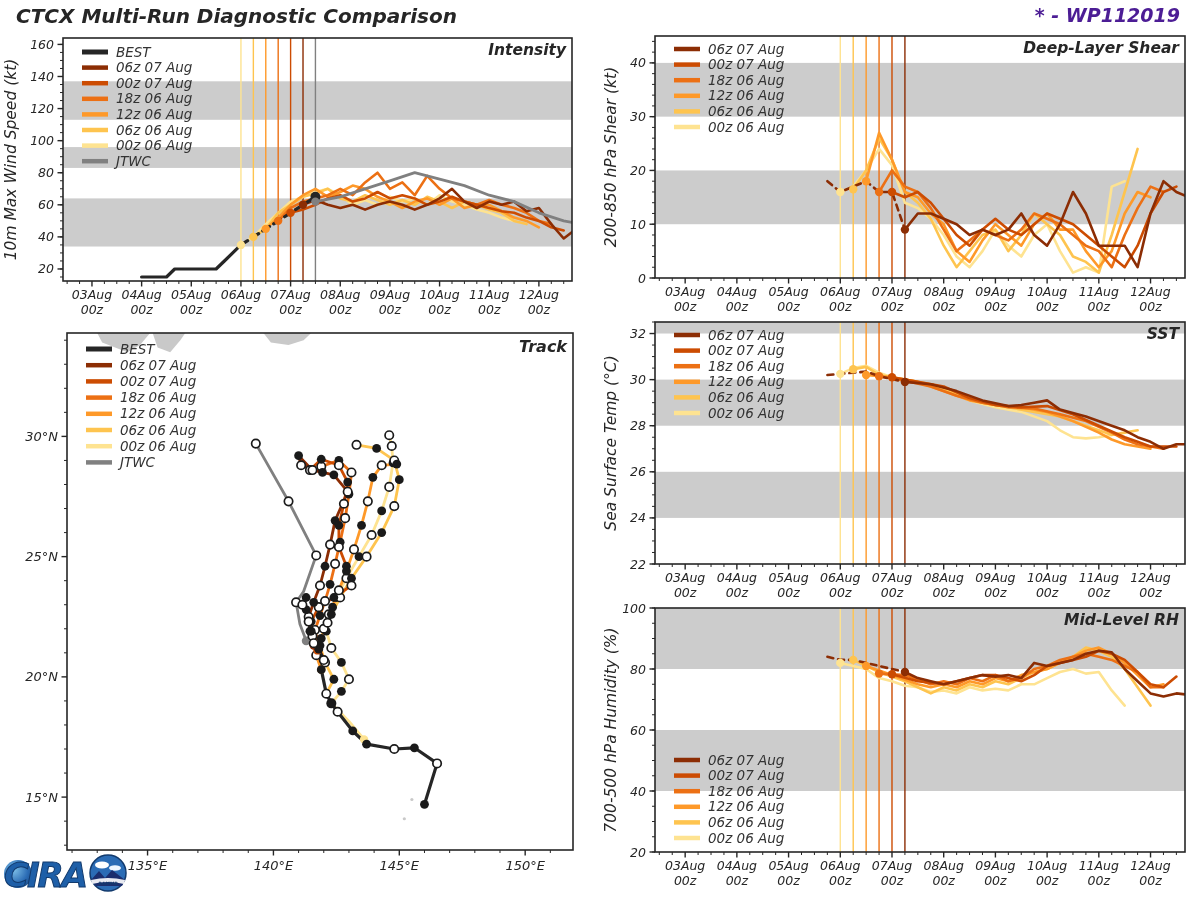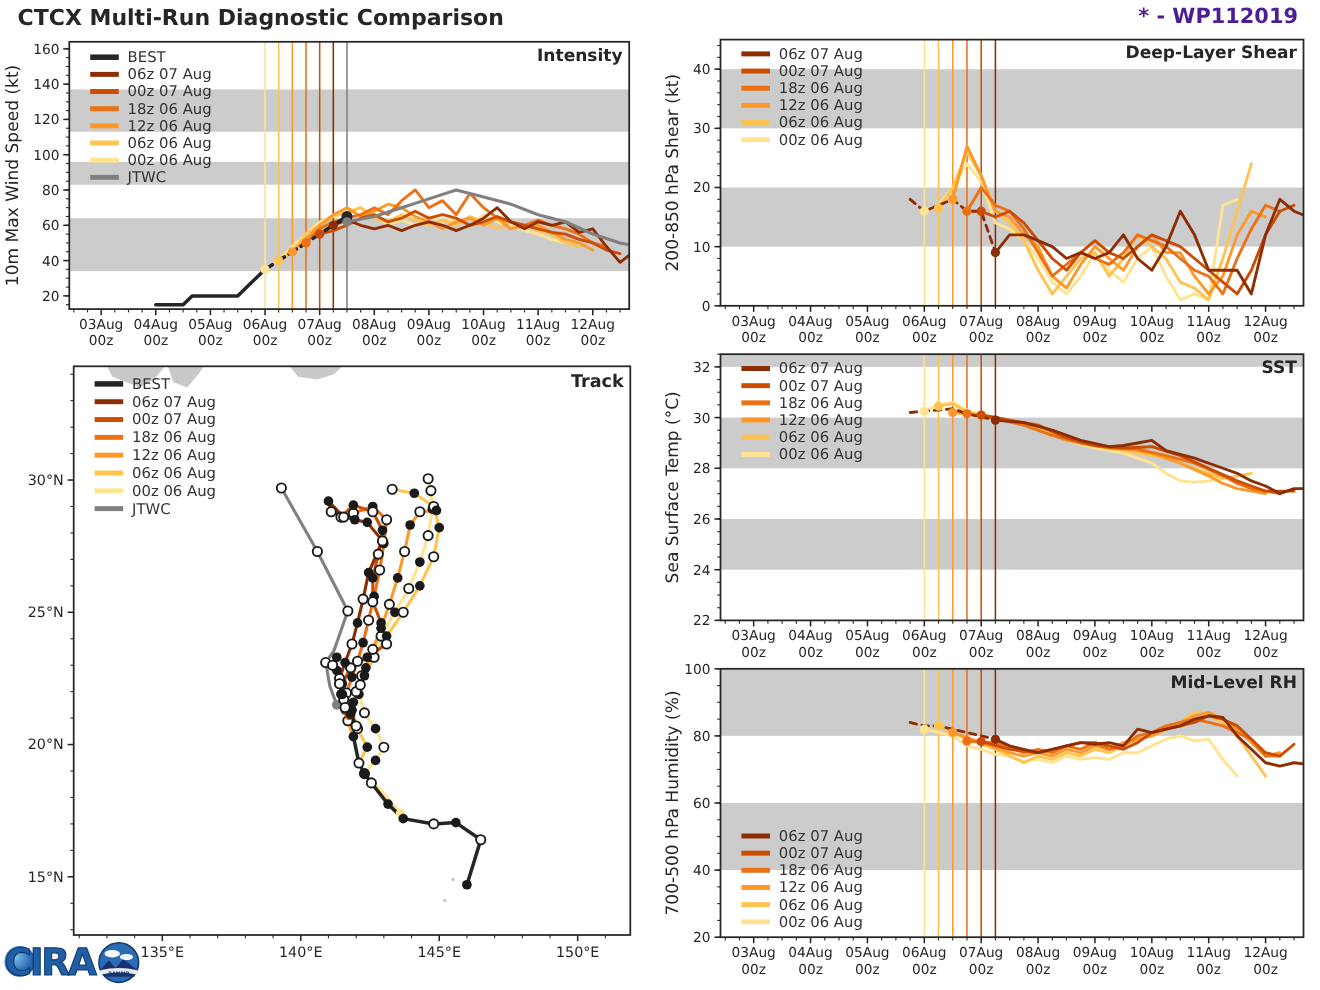--- a/index.html
+++ b/index.html
@@ -1,21 +1,21 @@
 <!DOCTYPE html>
 <html><head>
 <meta charset="utf-8">
 <style>
   html,body{margin:0;padding:0;background:#ffffff;}
   .page{position:relative;width:1200px;height:900px;background:#ffffff;overflow:hidden;
-        font-family:"DejaVu Sans","Liberation Sans",sans-serif;}
+        font-family:"DejaVu Sans","Liberation Sans",sans-serif;font-style:italic;}
   .main-title{position:absolute;left:16px;top:4px;font-size:20px;font-weight:bold;color:#262626;}
   .storm-id{position:absolute;right:20px;top:4px;font-size:19px;font-weight:bold;color:#4c1d95;}
   #charts{position:absolute;left:0;top:0;}
-  .logo{position:absolute;left:4px;top:853px;display:flex;align-items:center;gap:2px;}
+  .logo{position:absolute;left:4px;top:853px;display:flex;align-items:flex-start;gap:2px;}
   .cira-wrap{position:relative;height:44px;display:flex;align-items:center;}
   .globe{position:absolute;left:0px;top:7px;width:28px;height:28px;border-radius:50%;
          background:radial-gradient(circle at 35% 35%, #7ec0e8 0%, #2b6cb5 55%, #123a6d 100%);}
   .cira{position:relative;font-size:34px;font-weight:bold;letter-spacing:-2px;color:#1e5fa8;
         -webkit-text-stroke:1px #123a6d;line-height:44px;}
 </style>
 </head>
 <body>
 
 <div class="page">

